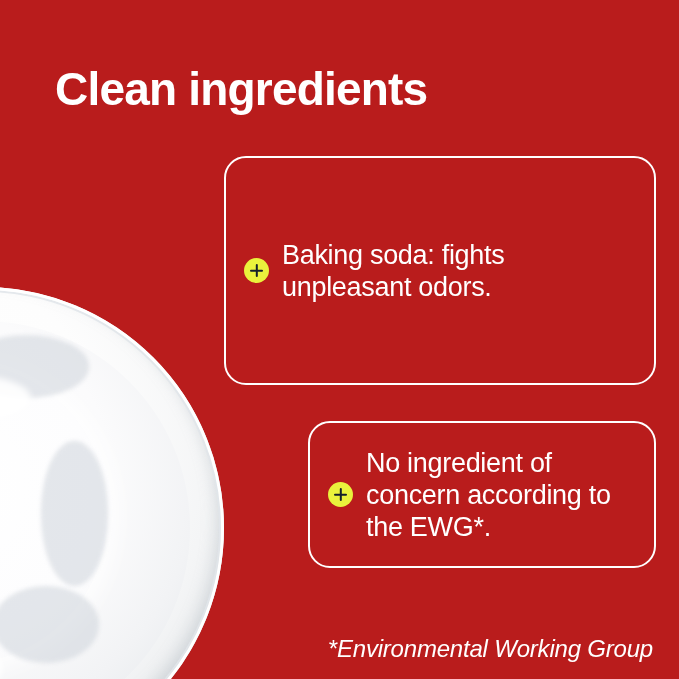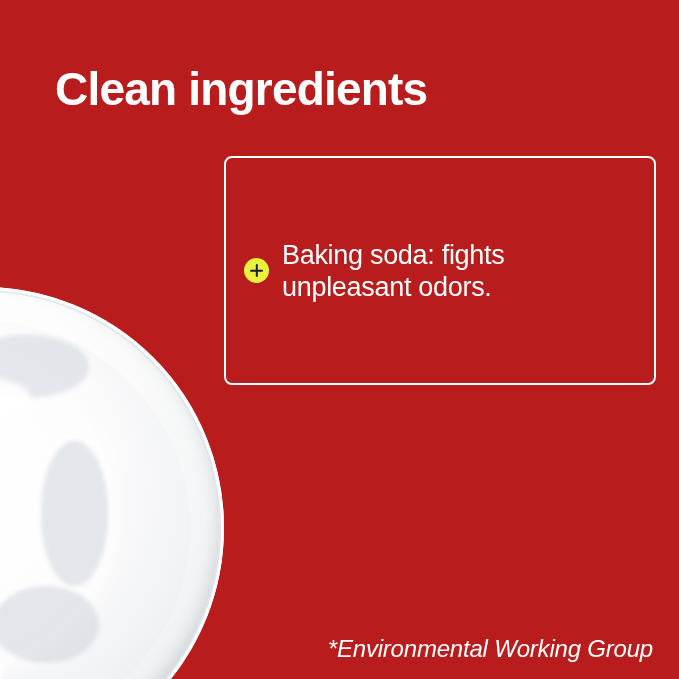--- a/index.html
+++ b/index.html
@@ -102,21 +102,20 @@
     flex-direction: column;
     justify-content: center;
   }
   #card-ingredients {
     left: 224px;
     top: 156px;
     width: 432px;
     height: 229px;
     padding: 14px 16px 14px 18px;
     gap: 22px;
-    border-radius: 8px;
   }
   #card-safety {
     left: 308px;
     top: 421px;
     width: 348px;
     height: 147px;
     padding: 10px 16px 10px 18px;
   }
 
   .bullet {
@@ -195,16 +194,22 @@
 
   <h1 class="headline">Clean ingredients</h1>
 
   <div class="card" id="card-ingredients">
     <div class="bullet">
       <span class="badge"></span>
       <span class="bullet-text">Baking soda: fights unpleasant odors.</span>
     </div>
   </div>
 
+  <div class="card" id="card-safety">
+    <div class="bullet">
+      <span class="badge"></span>
+      <span class="bullet-text">No ingredient of concern according to the EWG*.</span>
+    </div>
+  </div>
 
   <div class="footnote">*Environmental Working Group</div>
 
 </div>
 
 </body></html>

